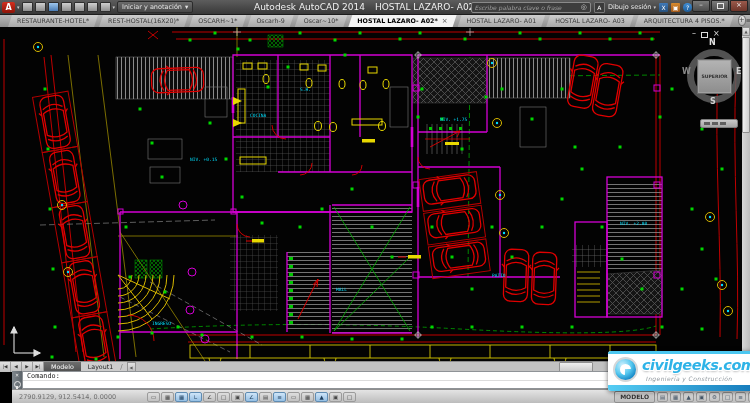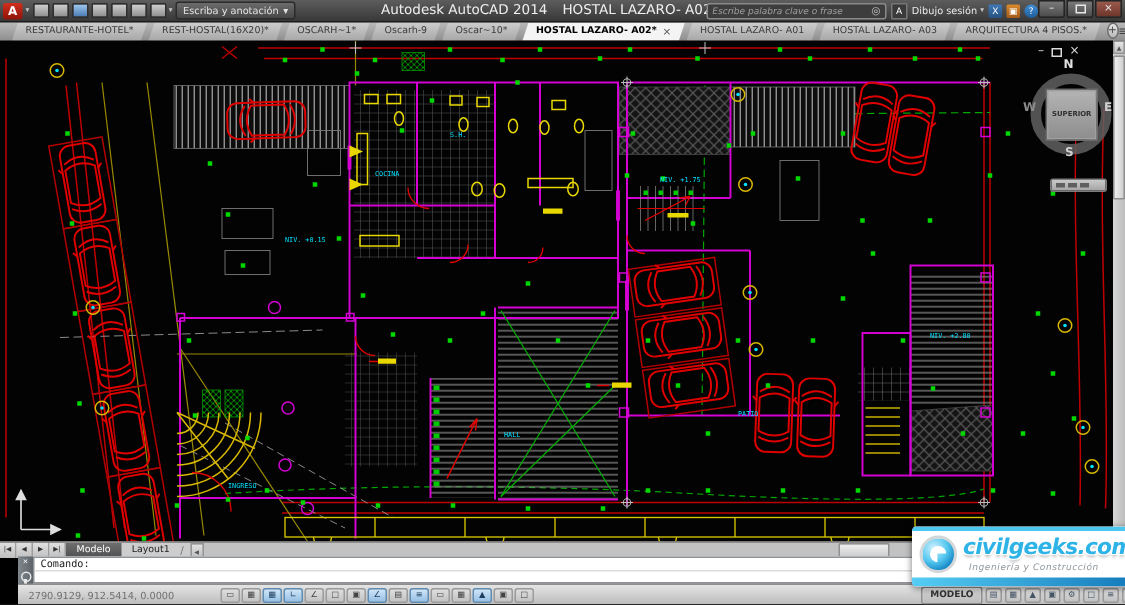--- a/index.html
+++ b/index.html
@@ -133,21 +133,21 @@
       <span class="caret">▾</span>
       <div class="qat-ico"></div>
       <div class="qat-ico"></div>
       <div class="qat-ico blue"></div>
       <div class="qat-ico"></div>
       <div class="qat-ico"></div>
       <div class="qat-ico"></div>
       <div class="qat-ico"></div>
       <span class="caret">▾</span>
       <div class="ws-combo">
-        <span>Escriba y anotación</span>
+        <span>Iniciar y anotación</span>
         <span>▾</span>
       </div>
     </div>
     <div class="tb-title">
       <span>Autodesk AutoCAD 2014</span><span>HOSTAL LAZARO- A02.dwg</span>
     </div>
     <div class="tb-right">
       <div class="search-box">
         <span class="search-ph">Escribe palabra clave o frase</span>
         <span class="binocular">◎</span>

